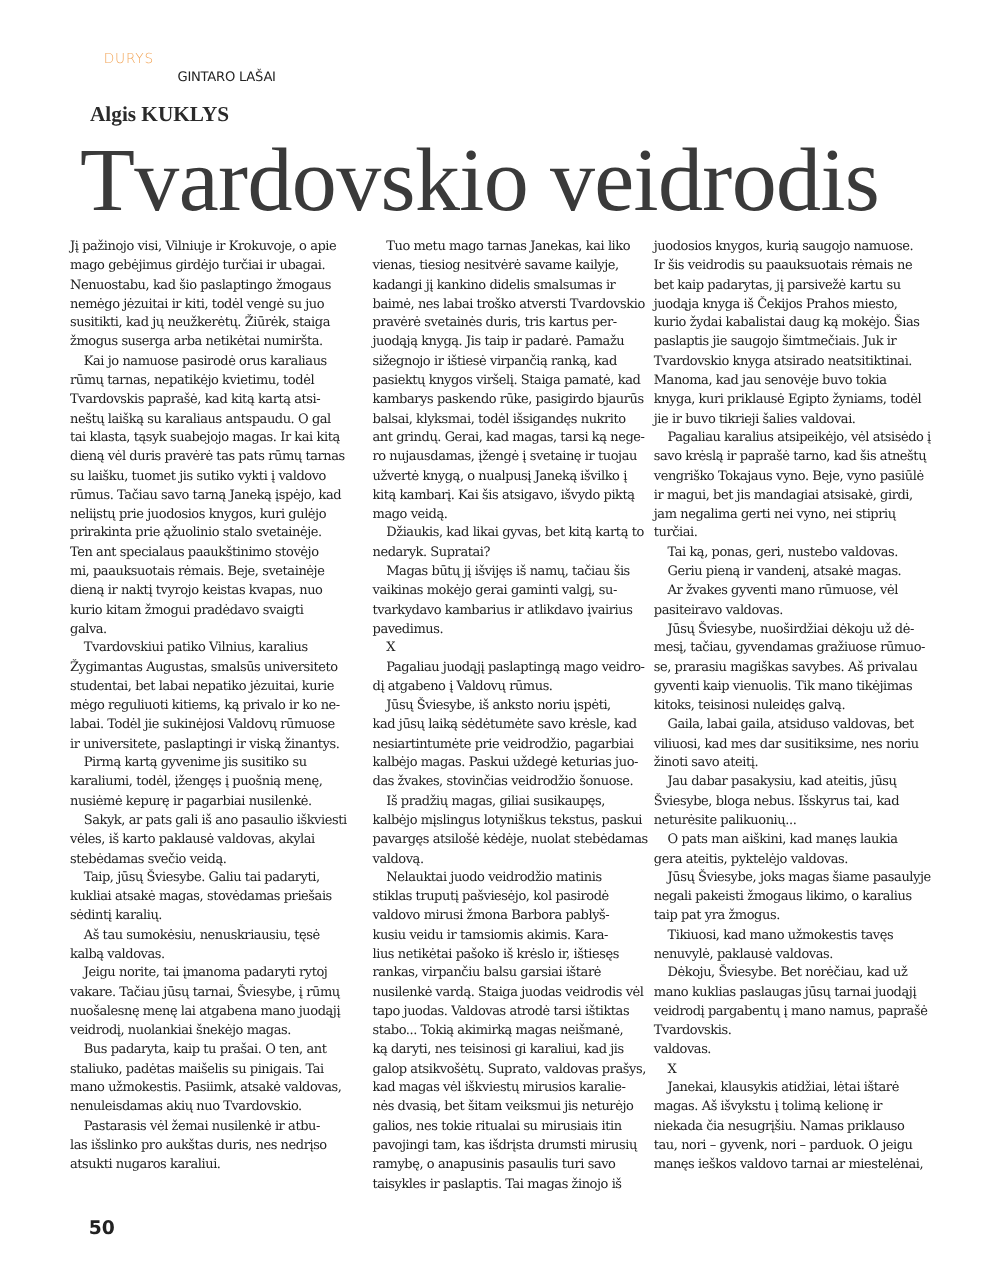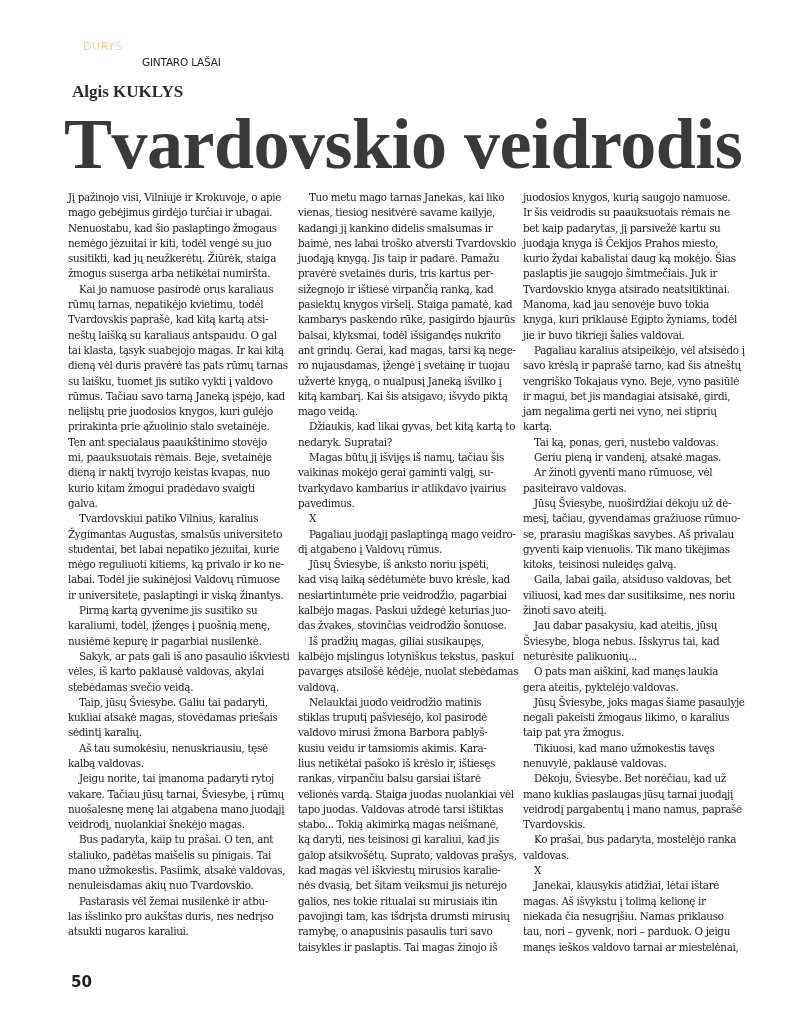--- a/index.html
+++ b/index.html
@@ -3,38 +3,38 @@
 <meta charset="utf-8">
 <style>
   html, body { margin: 0; padding: 0; background: #ffffff; }
   body { width: 790px; height: 1024px; position: relative; overflow: hidden; }
   .header-section { position: absolute; top: 40px; left: 71px; font-family: "DejaVu Sans", sans-serif; font-size: 11px; letter-spacing: 0.2px; }
   .section-name { color: #f2a65a; font-weight: 300; letter-spacing: 0.6px; margin-left: 12px; }
   .magazine-name { position: absolute; left: 71px; top: 16px; white-space: nowrap; color: #222; font-size: 10.5px; letter-spacing: -0.2px; }
   .author { position: absolute; top: 82px; left: 72px; font-family: "Liberation Serif", serif; font-weight: bold; font-size: 17px; color: #2a2a2a; }
   .title { position: absolute; top: 108px; left: 64px; font-family: "Liberation Serif", serif; font-size: 72px; color: #3a3a3a; letter-spacing: -0.5px; line-height: 1; white-space: nowrap; }
   .column { position: absolute; top: 190px; font-family: "DejaVu Serif", serif; font-size: 10.4px; color: #222; line-height: 15.3px; letter-spacing: -0.35px; }
-  .col-1 { left: 68px; width: 215px; }
+  .col-1 { left: 56px; width: 215px; }
   .col-2 { left: 298px; width: 215px; }
   .col-3 { left: 523px; width: 225px; }
   .line { display: block; white-space: nowrap; height: 15.3px; }
   .line.indent { padding-left: 11px; }
   .page-number { position: absolute; top: 973px; left: 71px; font-family: "DejaVu Sans", sans-serif; font-size: 15px; color: #222; font-weight: bold; }
 </style>
 </head>
 <body>
 
 <div class="header-section">
   <span class="section-name">DURYS</span>
   <span class="magazine-name">GINTARO LAŠAI</span>
 </div>
 
 <div class="author">Algis KUKLYS</div>
 
-<h1 class="title" style="margin:0;font-weight:bold;">Tvardovskio veidrodis</h1>
+<h1 class="title" style="margin:0;font-weight:normal;">Tvardovskio veidrodis</h1>
 
 <div class="column col-1">
     <span class="line">Jį pažinojo visi, Vilniuje ir Krokuvoje, o apie</span>
     <span class="line">mago gebėjimus girdėjo turčiai ir ubagai.</span>
     <span class="line">Nenuostabu, kad šio paslaptingo žmogaus</span>
     <span class="line">nemėgo jėzuitai ir kiti, todėl vengė su juo</span>
     <span class="line">susitikti, kad jų neužkerėtų. Žiūrėk, staiga</span>
     <span class="line">žmogus suserga arba netikėtai numiršta.</span>
     <span class="line indent">Kai jo namuose pasirodė orus karaliaus</span>
     <span class="line">rūmų tarnas, nepatikėjo kvietimu, todėl</span>
@@ -78,56 +78,56 @@
     <span class="line">nenuleisdamas akių nuo Tvardovskio.</span>
     <span class="line indent">Pastarasis vėl žemai nusilenkė ir atbu-</span>
     <span class="line">las išslinko pro aukštas duris, nes nedrįso</span>
     <span class="line">atsukti nugaros karaliui.</span>
   </div>
 <div class="column col-2">
     <span class="line indent">Tuo metu mago tarnas Janekas, kai liko</span>
     <span class="line">vienas, tiesiog nesitvėrė savame kailyje,</span>
     <span class="line">kadangi jį kankino didelis smalsumas ir</span>
     <span class="line">baimė, nes labai troško atversti Tvardovskio</span>
+    <span class="line">pravėrė svetainės duris, tris kartus per-</span>
     <span class="line">juodąją knygą. Jis taip ir padarė. Pamažu</span>
-    <span class="line">pravėrė svetainės duris, tris kartus per-</span>
     <span class="line">sižegnojo ir ištiesė virpančią ranką, kad</span>
     <span class="line">pasiektų knygos viršelį. Staiga pamatė, kad</span>
     <span class="line">kambarys paskendo rūke, pasigirdo bjaurūs</span>
     <span class="line">balsai, klyksmai, todėl išsigandęs nukrito</span>
     <span class="line">ant grindų. Gerai, kad magas, tarsi ką nege-</span>
     <span class="line">ro nujausdamas, įžengė į svetainę ir tuojau</span>
     <span class="line">užvertė knygą, o nualpusį Janeką išvilko į</span>
     <span class="line">kitą kambarį. Kai šis atsigavo, išvydo piktą</span>
     <span class="line">mago veidą.</span>
     <span class="line indent">Džiaukis, kad likai gyvas, bet kitą kartą to</span>
     <span class="line">nedaryk. Supratai?</span>
     <span class="line indent">Magas būtų jį išvijęs iš namų, tačiau šis</span>
     <span class="line">vaikinas mokėjo gerai gaminti valgį, su-</span>
     <span class="line">tvarkydavo kambarius ir atlikdavo įvairius</span>
     <span class="line">pavedimus.</span>
     <span class="line indent">X</span>
     <span class="line indent">Pagaliau juodąjį paslaptingą mago veidro-</span>
     <span class="line">dį atgabeno į Valdovų rūmus.</span>
     <span class="line indent">Jūsų Šviesybe, iš anksto noriu įspėti,</span>
-    <span class="line">kad visą laiką sėdėtumėte buvo krėsle, kad</span>
+    <span class="line">kad jūsų laiką sėdėtumėte savo krėsle, kad</span>
     <span class="line">nesiartintumėte prie veidrodžio, pagarbiai</span>
     <span class="line">kalbėjo magas. Paskui uždegė keturias juo-</span>
     <span class="line">das žvakes, stovinčias veidrodžio šonuose.</span>
     <span class="line indent">Iš pradžių magas, giliai susikaupęs,</span>
     <span class="line">kalbėjo mįslingus lotyniškus tekstus, paskui</span>
     <span class="line">pavargęs atsilošė kėdėje, nuolat stebėdamas</span>
     <span class="line">valdovą.</span>
     <span class="line indent">Nelauktai juodo veidrodžio matinis</span>
     <span class="line">stiklas truputį pašviesėjo, kol pasirodė</span>
     <span class="line">valdovo mirusi žmona Barbora pablyš-</span>
     <span class="line">kusiu veidu ir tamsiomis akimis. Kara-</span>
     <span class="line">lius netikėtai pašoko iš krėslo ir, ištiesęs</span>
     <span class="line">rankas, virpančiu balsu garsiai ištarė</span>
-    <span class="line">velionės vardą. Staiga juodas nuolankiai vėl</span>
+    <span class="line">nusilenkė vardą. Staiga juodas veidrodis vėl</span>
     <span class="line">tapo juodas. Valdovas atrodė tarsi ištiktas</span>
     <span class="line">stabo... Tokią akimirką magas neišmanė,</span>
     <span class="line">ką daryti, nes teisinosi gi karaliui, kad jis</span>
     <span class="line">galop atsikvošėtų. Suprato, valdovas prašys,</span>
     <span class="line">kad magas vėl iškviestų mirusios karalie-</span>
     <span class="line">nės dvasią, bet šitam veiksmui jis neturėjo</span>
     <span class="line">galios, nes tokie ritualai su mirusiais itin</span>
     <span class="line">pavojingi tam, kas išdrįsta drumsti mirusių</span>
     <span class="line">ramybę, o anapusinis pasaulis turi savo</span>
     <span class="line">taisykles ir paslaptis. Tai magas žinojo iš</span>
@@ -141,24 +141,24 @@
     <span class="line">paslaptis jie saugojo šimtmečiais. Juk ir</span>
     <span class="line">Tvardovskio knyga atsirado neatsitiktinai.</span>
     <span class="line">Manoma, kad jau senovėje buvo tokia</span>
     <span class="line">knyga, kuri priklausė Egipto žyniams, todėl</span>
     <span class="line">jie ir buvo tikrieji šalies valdovai.</span>
     <span class="line indent">Pagaliau karalius atsipeikėjo, vėl atsisėdo į</span>
     <span class="line">savo krėslą ir paprašė tarno, kad šis atneštų</span>
     <span class="line">vengriško Tokajaus vyno. Beje, vyno pasiūlė</span>
     <span class="line">ir magui, bet jis mandagiai atsisakė, girdi,</span>
     <span class="line">jam negalima gerti nei vyno, nei stiprių</span>
-    <span class="line">kartą.</span>
+    <span class="line">turčiai.</span>
     <span class="line indent">Tai ką, ponas, geri, nustebo valdovas.</span>
     <span class="line indent">Geriu pieną ir vandenį, atsakė magas.</span>
-    <span class="line indent">Ar žinoti gyventi mano rūmuose, vėl</span>
+    <span class="line indent">Ar žvakes gyventi mano rūmuose, vėl</span>
     <span class="line">pasiteiravo valdovas.</span>
     <span class="line indent">Jūsų Šviesybe, nuoširdžiai dėkoju už dė-</span>
     <span class="line">mesį, tačiau, gyvendamas gražiuose rūmuo-</span>
     <span class="line">se, prarasiu magiškas savybes. Aš privalau</span>
     <span class="line">gyventi kaip vienuolis. Tik mano tikėjimas</span>
     <span class="line">kitoks, teisinosi nuleidęs galvą.</span>
     <span class="line indent">Gaila, labai gaila, atsiduso valdovas, bet</span>
     <span class="line">viliuosi, kad mes dar susitiksime, nes noriu</span>
     <span class="line">žinoti savo ateitį.</span>
     <span class="line indent">Jau dabar pasakysiu, kad ateitis, jūsų</span>
@@ -168,21 +168,20 @@
     <span class="line">gera ateitis, pyktelėjo valdovas.</span>
     <span class="line indent">Jūsų Šviesybe, joks magas šiame pasaulyje</span>
     <span class="line">negali pakeisti žmogaus likimo, o karalius</span>
     <span class="line">taip pat yra žmogus.</span>
     <span class="line indent">Tikiuosi, kad mano užmokestis tavęs</span>
     <span class="line">nenuvylė, paklausė valdovas.</span>
     <span class="line indent">Dėkoju, Šviesybe. Bet norėčiau, kad už</span>
     <span class="line">mano kuklias paslaugas jūsų tarnai juodąjį</span>
     <span class="line">veidrodį pargabentų į mano namus, paprašė</span>
     <span class="line">Tvardovskis.</span>
-    <span class="line indent">Ko prašai, bus padaryta, mostelėjo ranka</span>
     <span class="line">valdovas.</span>
     <span class="line indent">X</span>
     <span class="line indent">Janekai, klausykis atidžiai, lėtai ištarė</span>
     <span class="line">magas. Aš išvykstu į tolimą kelionę ir</span>
     <span class="line">niekada čia nesugrįšiu. Namas priklauso</span>
     <span class="line">tau, nori – gyvenk, nori – parduok. O jeigu</span>
     <span class="line">manęs ieškos valdovo tarnai ar miestelėnai,</span>
   </div>
 
 <div class="page-number">50</div>

